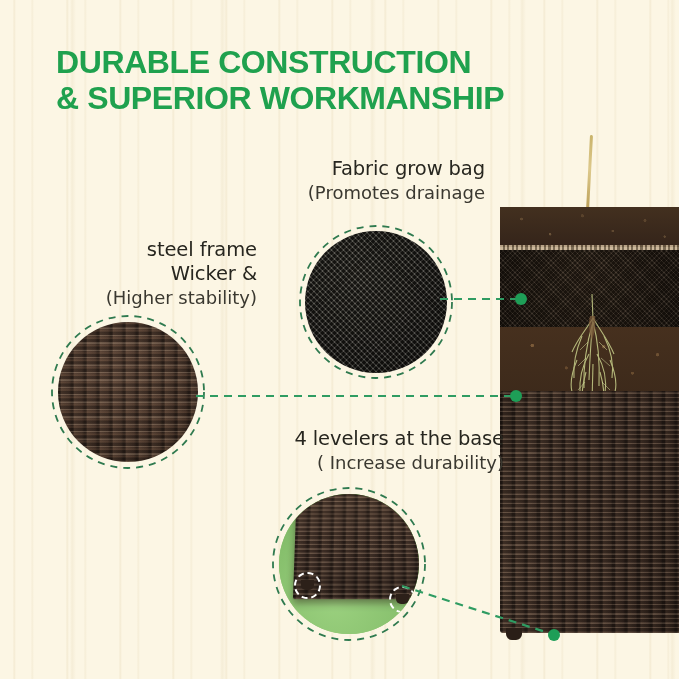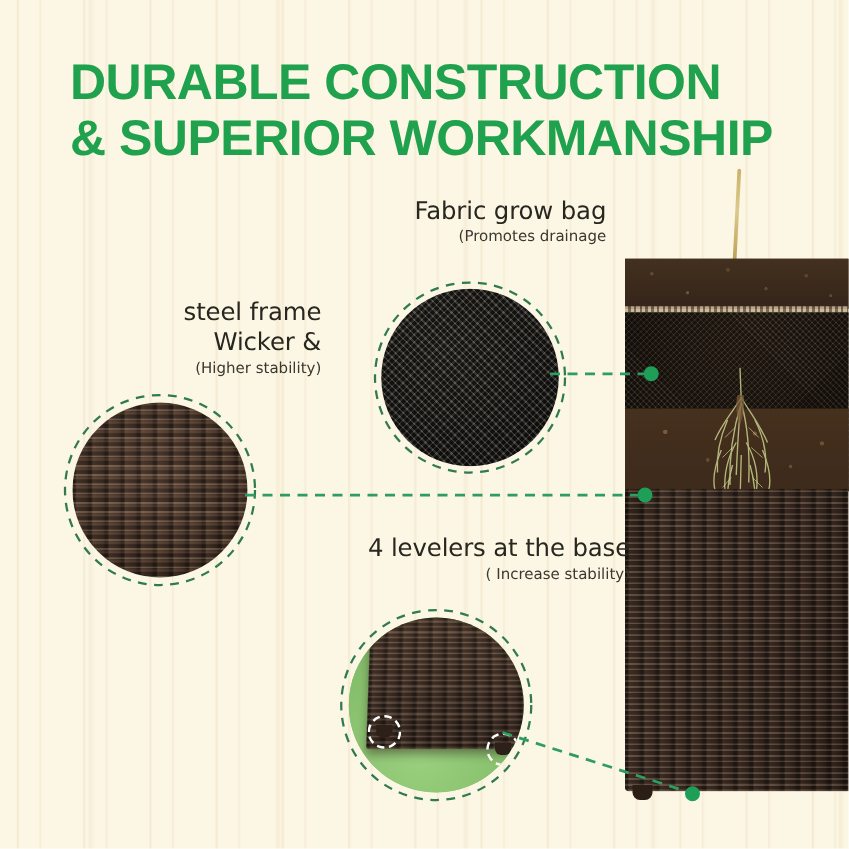--- a/index.html
+++ b/index.html
@@ -42,41 +42,41 @@
 
   
   .headline {
     position: absolute;
     left: 56px;
     top: 44px;
     width: 600px;
     color: #1fa14e;
     font-family: "Liberation Sans", sans-serif;
     font-weight: bold;
-    font-size: 40px;
+    font-size: 32px;
     line-height: 1.13;
     letter-spacing: -0.4px;
   }
   .headline .line2 { display: block; }
 
   
   .callout-text {
     position: absolute;
     text-align: right;
     color: #2b2b28;
     font-family: "DejaVu Sans", sans-serif;
   }
   .callout-title {
     font-size: 19.5px;
     line-height: 1.22;
     color: #27261f;
     letter-spacing: -0.1px;
   }
   .callout-sub {
-    font-size: 12px;
+    font-size: 18px;
     line-height: 1.22;
     color: #3a3830;
     margin-top: 1px;
   }
 
   #text-fabric { left: 255px; top: 157px; width: 230px; }
   #text-wicker { left: 42px;  top: 238px; width: 215px; }
   #text-levelers { left: 222px; top: 427px; width: 282px; }
   
   .ring-svg { position: absolute; overflow: visible; }
@@ -347,21 +347,21 @@
     <div class="callout-sub">(Higher stability)</div>
   </div>
 
   <svg class="ring-svg" style="left:48px; top:312px; width:160px; height:160px;" viewBox="0 0 160 160">
     <circle cx="80" cy="80" r="76" fill="none" stroke="#2f7a4f" stroke-width="1.8" stroke-dasharray="7 6" stroke-linecap="butt"></circle>
   </svg>
   <div class="swatch swatch-wicker" style="left:58px; top:322px; width:140px; height:140px;"></div>
 
   <div class="callout-text" id="text-levelers">
     <div class="callout-title">4 levelers at the base</div>
-    <div class="callout-sub">( Increase stability)</div>
+    <div class="callout-sub">( Increase durability)</div>
   </div>
 
   <svg class="ring-svg" style="left:269px; top:484px; width:160px; height:160px;" viewBox="0 0 160 160">
     <circle cx="80" cy="80" r="76" fill="none" stroke="#2f7a4f" stroke-width="1.8" stroke-dasharray="7 6" stroke-linecap="butt"></circle>
   </svg>
   <div class="swatch swatch-levelers" style="left:279px; top:494px; width:140px; height:140px;">
     <div class="lev-grass"></div>
     <div class="lev-body"></div>
     <div class="lev-foot" style="left:22px; top:86px;"></div>
     <div class="lev-foot" style="left:117px; top:100px;"></div>

